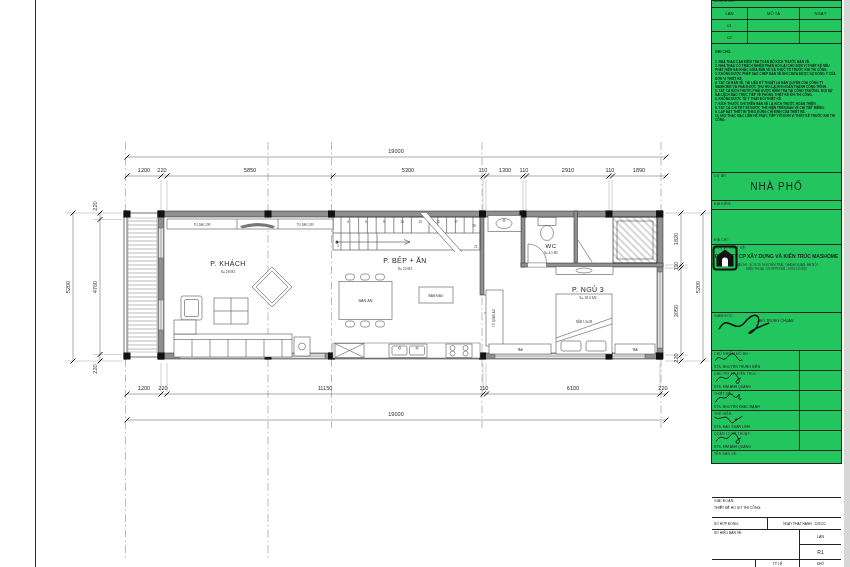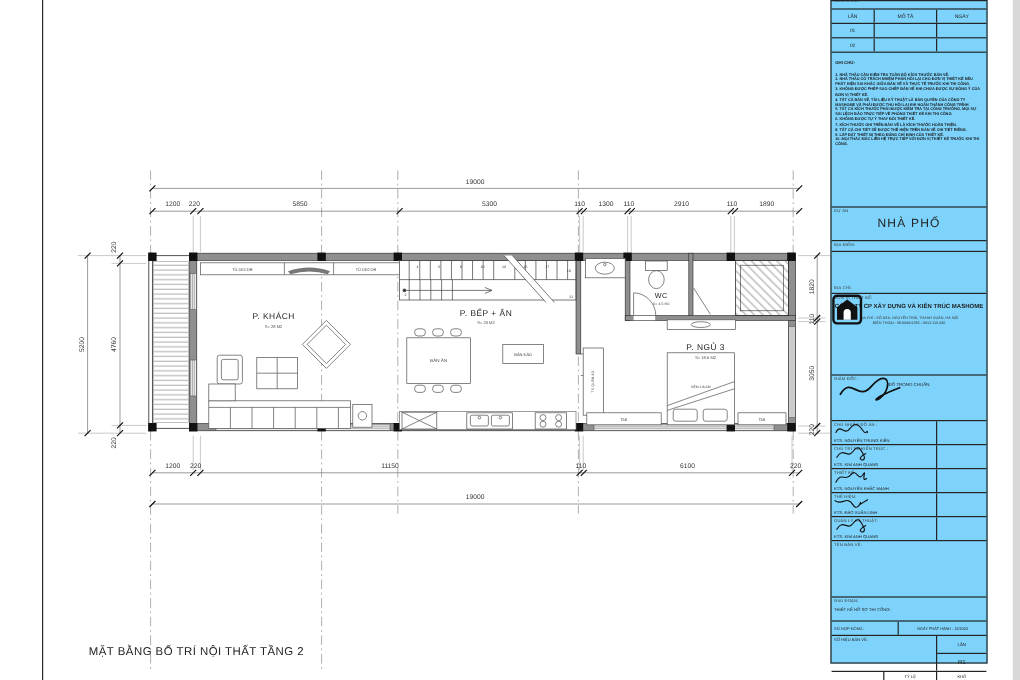--- a/index.html
+++ b/index.html
@@ -9,21 +9,21 @@
   .frame-line{position:absolute;left:35px;top:0;width:0;height:567px;border-left:1.4px solid #2a2a2a;}
   svg{position:absolute;left:0;top:0;}
   svg text{font-family:"Liberation Sans",sans-serif;fill:#333;}
   .dimtxt{font-size:5.6px;}
   .roomname{font-size:7px;fill:#222;letter-spacing:.4px;}
   .roomarea{font-size:3.4px;fill:#444;}
   .furnlbl{font-size:3.3px;fill:#444;}
   .tinynum{font-size:3px;fill:#555;}
   .plan-title{position:absolute;left:74px;top:538px;font-size:9.5px;color:#222;letter-spacing:.4px;}
   
-  .tb{position:absolute;left:692px;top:0;width:131px;height:553px;border:1px solid #222;box-sizing:border-box;background:#7dd3fc;}
+  .tb{position:absolute;left:711px;top:0;width:131px;height:464px;border:1px solid #222;box-sizing:border-box;background:#22c55e;}
   .tb-row{position:absolute;left:0;right:0;border-bottom:.8px solid #232323;box-sizing:border-box;overflow:hidden;}
   .tb-label{position:absolute;top:1px;left:2px;font-size:3.4px;color:#333;letter-spacing:.2px;}
   .tb-center{display:flex;align-items:center;justify-content:center;width:100%;height:100%;}
   .cell{box-sizing:border-box;border-right:.8px solid #232323;display:flex;align-items:center;justify-content:center;}
   .cell:last-child{border-right:none;}
   .rev-head{font-size:4.2px;}
   .rev-val{font-size:4px;}
   .notes{padding:2px 3px;font-size:3.2px;line-height:1.3;white-space:pre-line;color:#1c1c1c;font-weight:bold;}
   .notes-title{font-size:3.6px;font-weight:bold;margin-bottom:1px;}
   .big-val{font-size:10px;letter-spacing:1px;font-weight:normal;}
@@ -265,21 +265,20 @@
       <text x="305" y="226" class="furnlbl">TỦ DECOR</text>
       <text x="365.5" y="302" class="furnlbl" style="font-size:3.8px">BÀN ĂN</text>
       <text x="436" y="297" class="furnlbl">BÀN ĐẢO</text>
       <text x="495" y="318" transform="rotate(-90 495 318)" class="furnlbl" style="font-size:2.9px">TỦ QUẦN ÁO</text>
       <text x="584" y="323" class="furnlbl" style="font-size:2.8px">NỆM 1.8x2M</text>
       <text x="520" y="350.8" class="furnlbl" style="font-size:2.9px">TAB</text>
       <text x="635" y="350.8" class="furnlbl" style="font-size:2.9px">TAB</text>
     </g>
   </svg>
 
-  <div class="plan-title">MẶT BẰNG BỐ TRÍ NỘI THẤT TẦNG 2</div>
 
   <div class="tb">
 
     <div class="tb-row" style="top:0;height:7px;">
       <span style="position:absolute;top:-2px;left:2px;font-size:3.6px;">ĐIỀU CHỈNH</span>
     </div>
     <div class="tb-row" style="top:7px;height:12px;display:flex;">
       <div class="cell rev-head" style="width:36px;">LẦN</div>
       <div class="cell rev-head" style="width:52px;">MÔ TẢ</div>
       <div class="cell rev-head" style="flex:1;">NGÀY</div>

